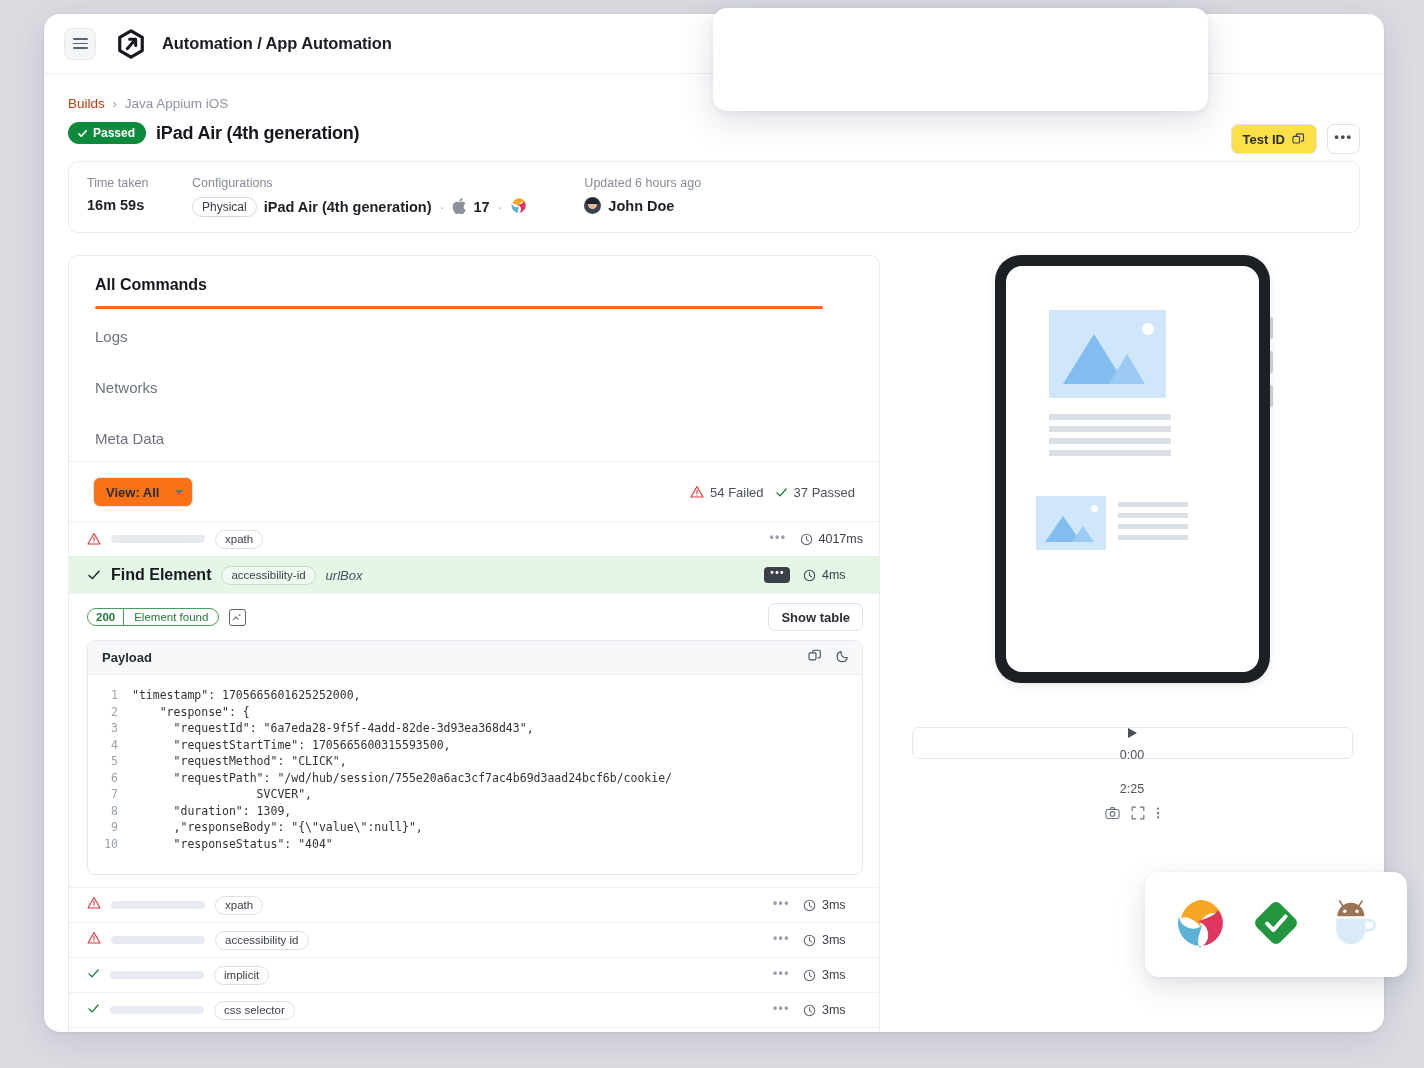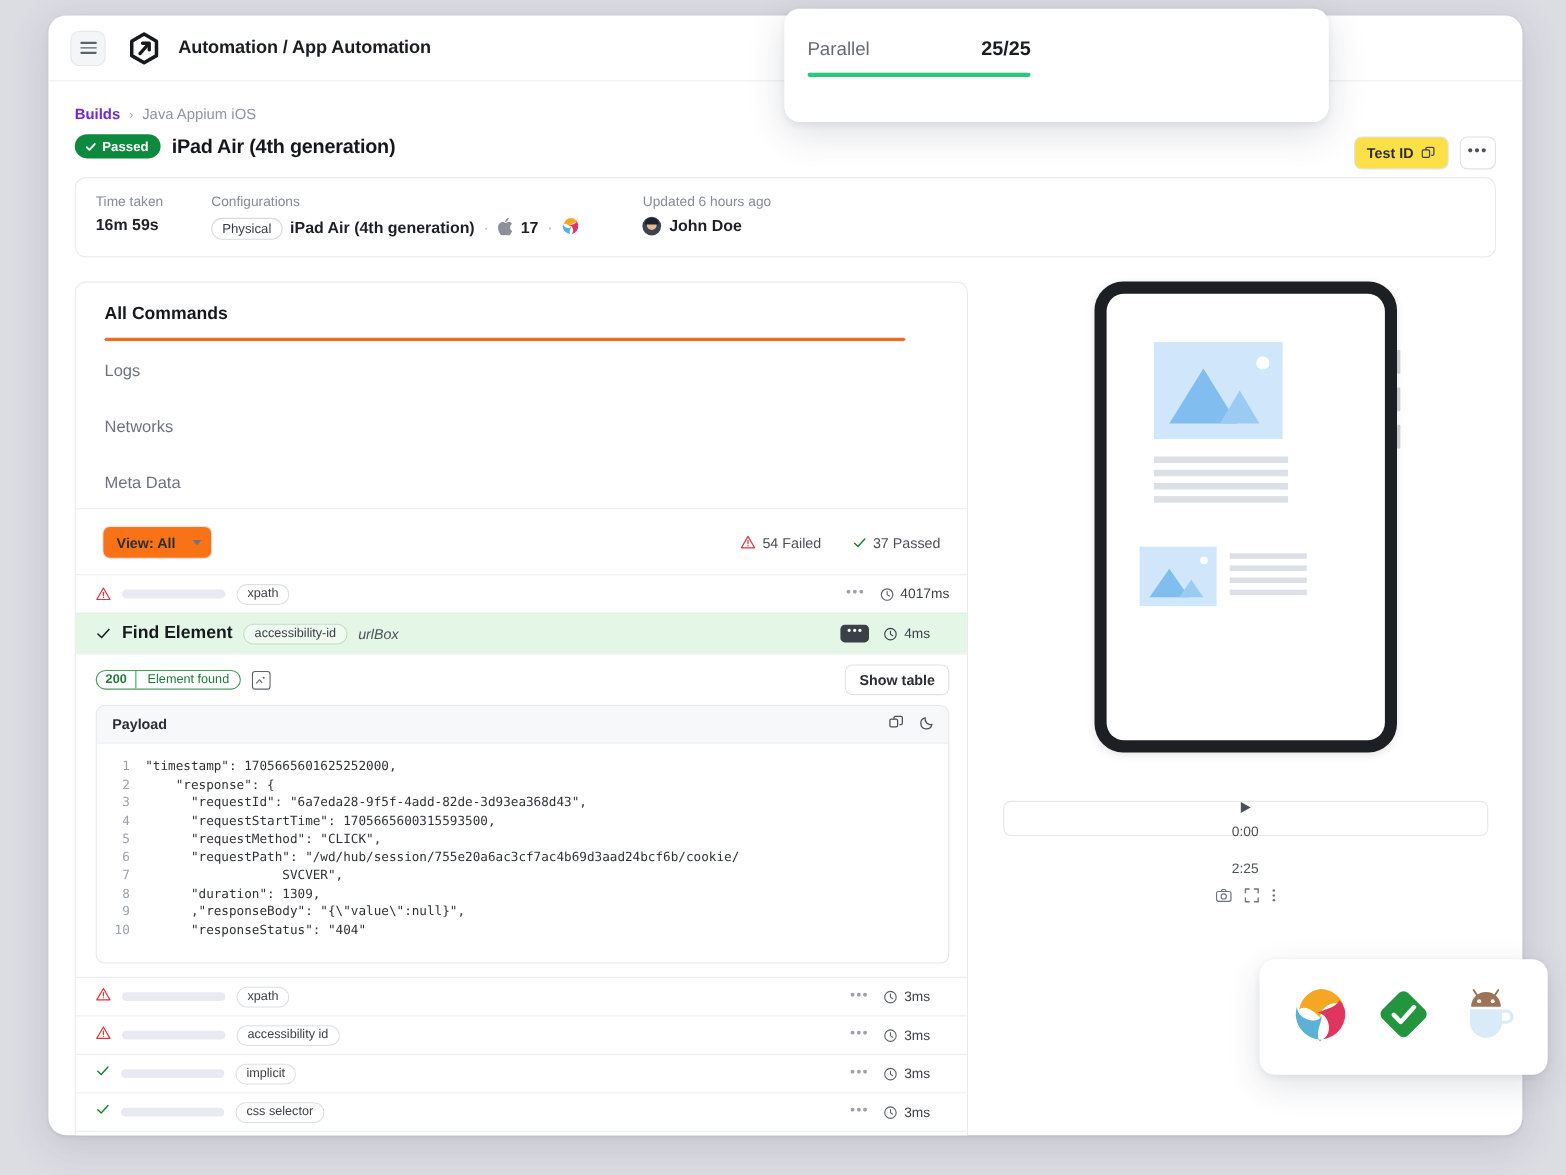--- a/index.html
+++ b/index.html
@@ -35,21 +35,21 @@
   .hamburger i { display: block; width: 15px; height: 1.8px; background: #5b6270; border-radius: 2px; }
   .brand-logo { margin-left: 18px; width: 34px; height: 34px; display:flex; align-items:center; justify-content:center;}
   .topbar-title {
     margin-left: 14px; font-size: 16.5px; font-weight: bold; color: #1b1d22;
     letter-spacing: -.1px;
   }
 
   
   .page-head { padding: 22px 24px 0 24px; position: relative; }
   .breadcrumb { font-size: 13.5px; display: flex; align-items: center; gap: 8px; }
-  .crumb-link { color: #6d28d9; font-weight: bold; cursor: pointer; }
+  .crumb-link { color: #c2410c; font-weight: normal; cursor: pointer; }
   .crumb-sep { color: #9aa1ad; font-size: 12px; }
   .crumb-cur { color: #8d94a1; }
 
   .title-row { display: flex; align-items: center; gap: 10px; margin-top: 11px; }
   .pill-passed {
     background: #0d8a3e; color: #fff; border-radius: 999px;
     font-size: 12px; font-weight: bold; padding: 4px 11px 4px 9px;
     display: inline-flex; align-items: center; gap: 5px;
   }
   .pill-passed svg { display: block; }
@@ -119,21 +119,21 @@
     border: none; outline: none; font-size: 13.5px; color: #3a3e47; width: 100%;
     font-family: "Liberation Sans", sans-serif; background: transparent;
   }
   .search-box input::placeholder { color: #9aa1ad; }
   .view-select {
     height: 30px; border: 1px solid #dfe2e7; border-radius: 7px; background: #f97316;
     display: inline-flex; align-items: center; gap: 16px; padding: 0 9px 0 12px;
     font-size: 13px; color: #2a2d34; font-weight: bold; cursor: pointer;
   }
   .caret { width:0;height:0;border-left:4px solid transparent;border-right:4px solid transparent;border-top:5px solid #6b7280; }
-  .counts { margin-left: auto; display: flex; align-items: center; gap: 28px; font-size: 13px; color: #4b5059; }
+  .counts { margin-left: auto; display: flex; align-items: center; gap: 11px; font-size: 13px; color: #4b5059; }
   .counts span.c { display: inline-flex; align-items: center; gap: 6px; }
 
   
   .cmd-row {
     display: flex; align-items: center; gap: 10px; height: 35px;
     padding: 0 16px 0 18px; border-top: 1px solid #eceef1; background: #fff;
   }
   .cmd-row.highlight { background: #e4f7e6; height: 37px; border-top-color:#dff0e0; }
   .skeleton { height: 8px; border-radius: 4px; background: #e7eaf0; width: 94px; }
   .tag {
@@ -655,29 +655,20 @@
               </svg>
             </span>
           </span>
         </div>
       </div>
 
     </div>
   </div>
 
   <div class="float-stats">
-    <div class="stat">
-      <div class="stat-top">
-        <span class="stat-label">Parallel</span>
-        <span class="stat-value">25/25</span>
-      </div>
-      <div class="stat-bar">
-          <i id="bar0" style="width: 100%; background: rgb(43, 199, 127);"></i>
-        </div>
-    </div>
   </div>
 
   <div class="float-logos">
     <span>
       <svg width="54" height="54" viewBox="0 0 40 40">
         <path d="M20 3a17 17 0 0 1 16.3 12.2c-3.5-4-9.5-3-13.4.5-2.6 2.3-3 5.2-2.3 7.1C17 19 11 13.6 6 16.6A17 17 0 0 1 20 3z" fill="#f5a623"></path>
         <path d="M36.6 16.4A17 17 0 0 1 22 36.8c4.6-2.8 5-8.9 2.6-13.4-1.6-3-4.2-4.3-6.3-4.2 4.6-2.7 12.3-3.3 14.8-8.6a17 17 0 0 1 3.5 5.8z" fill="#e0355e"></path>
         <path d="M20.6 37A17 17 0 0 1 4.5 14.8c0 5.4 5 9 10 9.4 3.4.3 5.8-1.2 6.8-3-.6 5.3-4.6 12-1.6 16.9a17 17 0 0 1 .9-.1z" fill="#5bb2d4"></path>
       </svg>
     </span>

